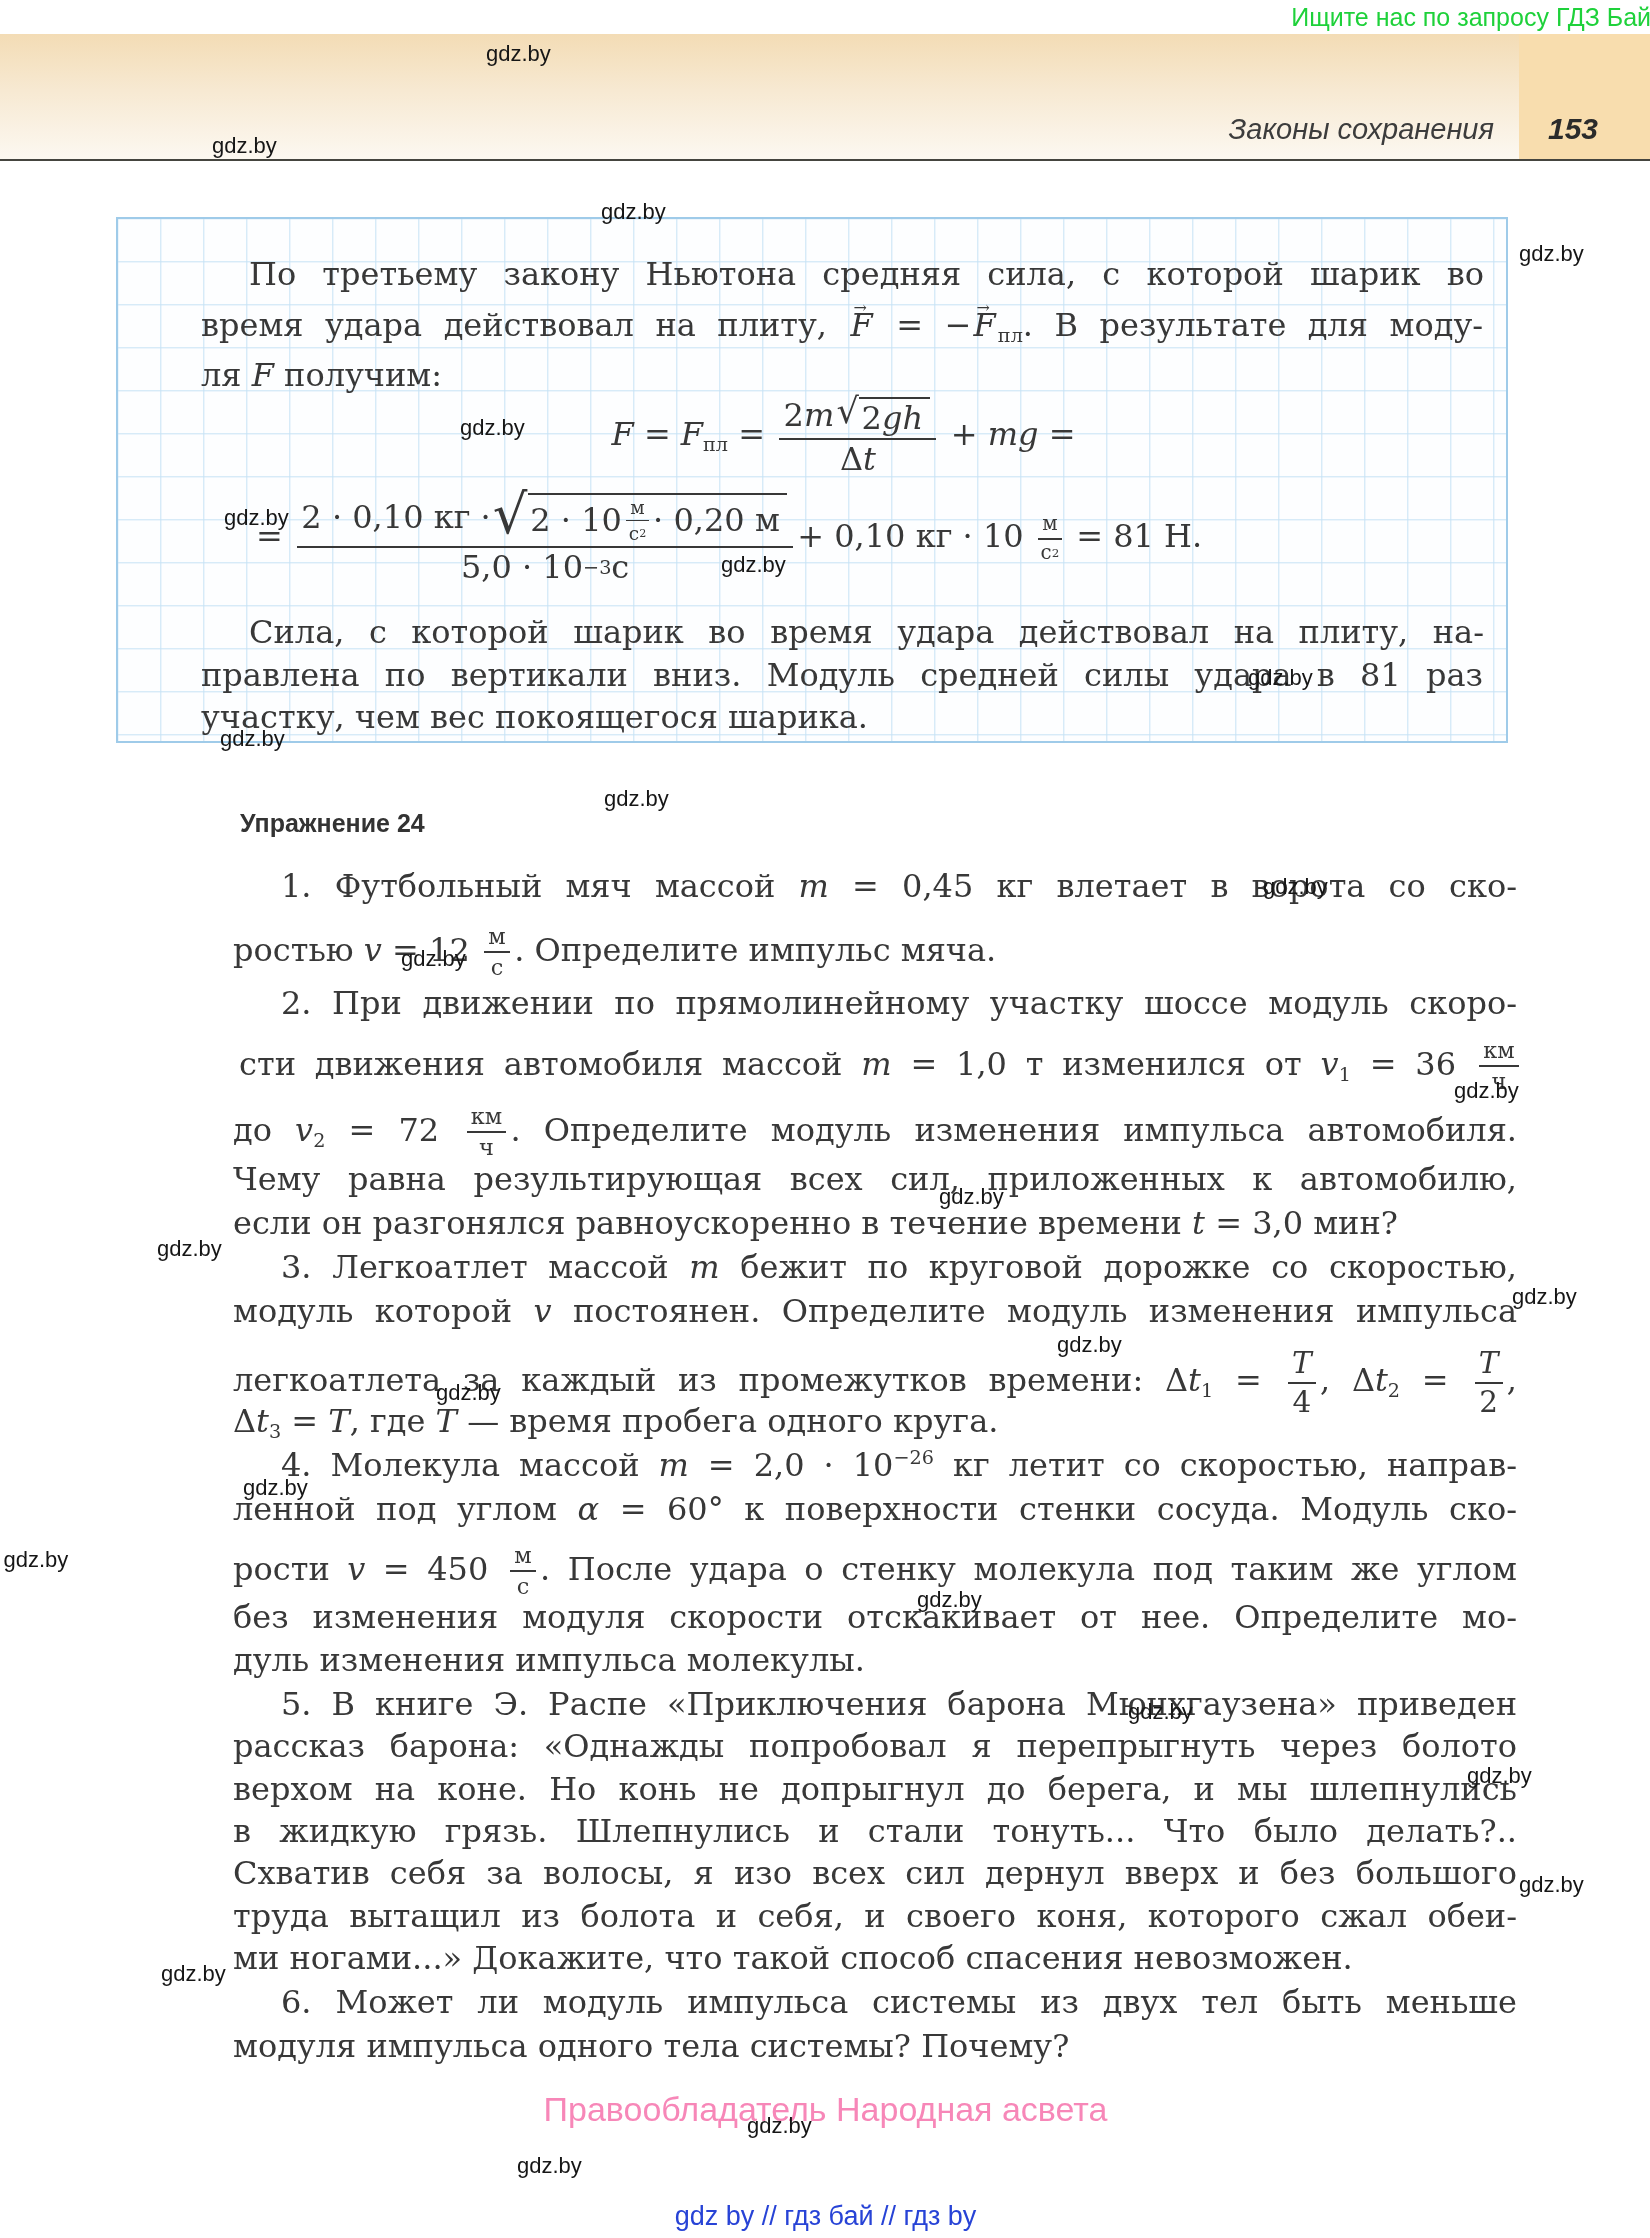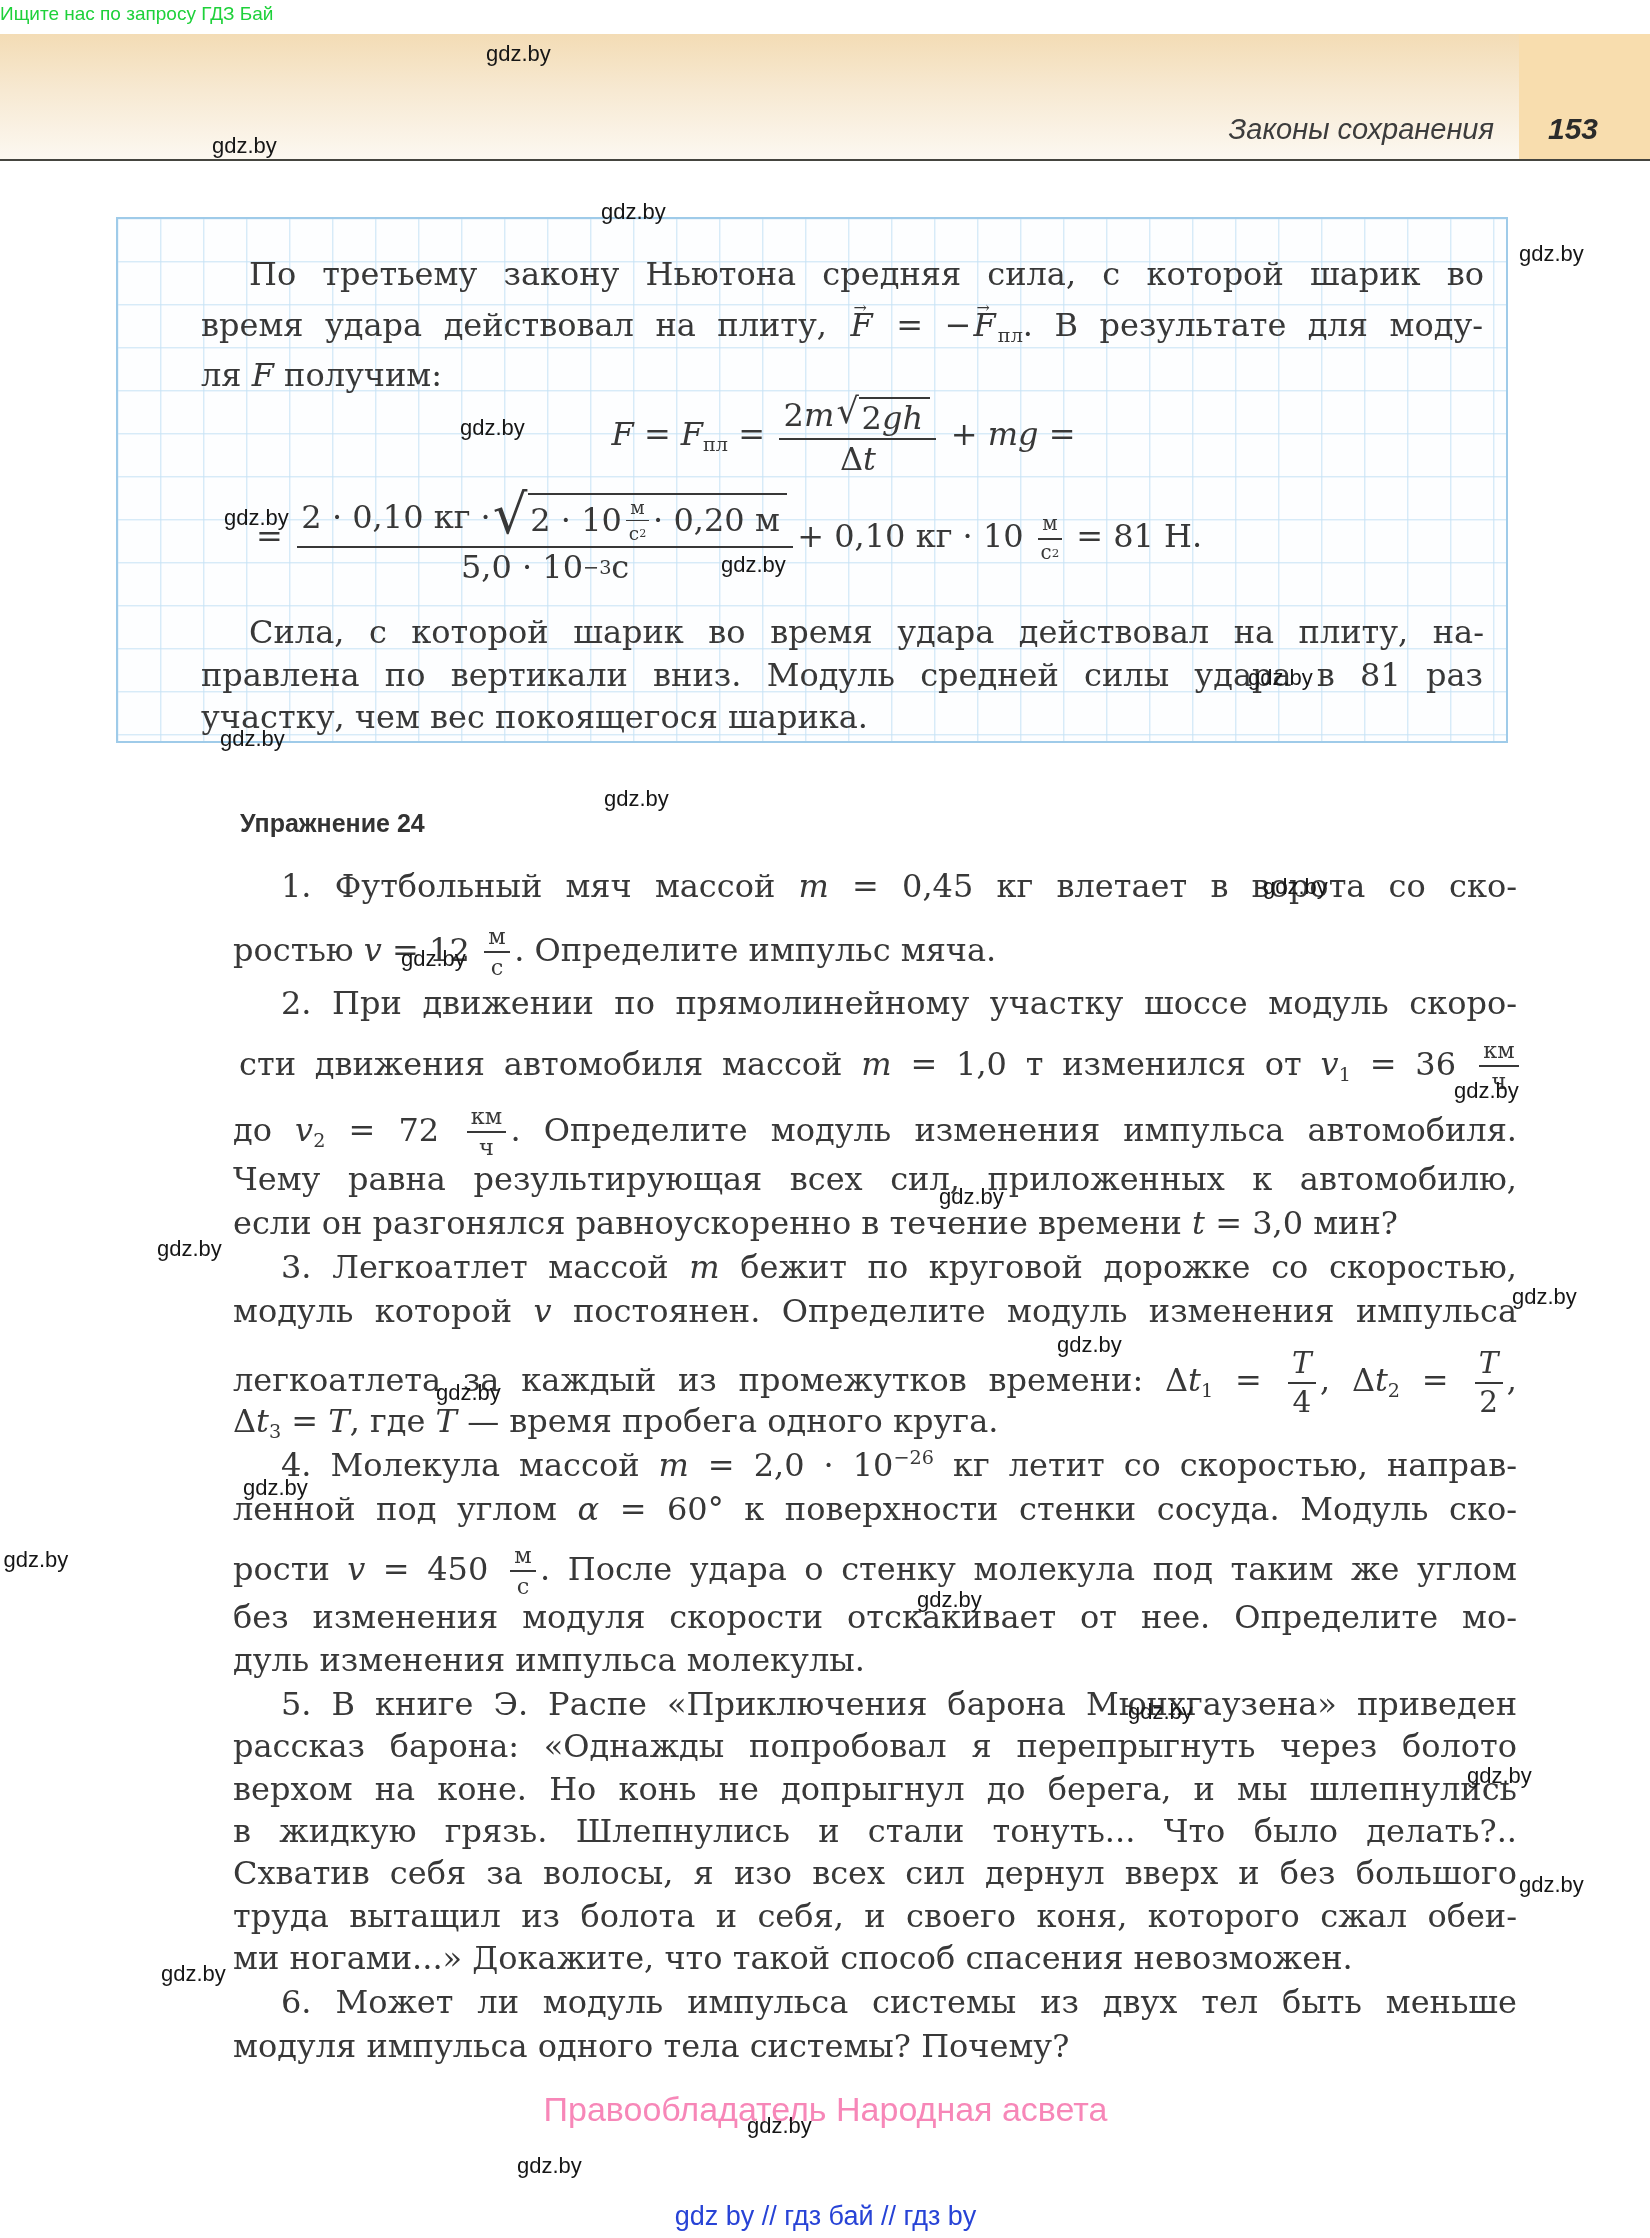--- a/index.html
+++ b/index.html
@@ -1,21 +1,21 @@
 <!DOCTYPE html>
 <html style="font-size:11.3px"><head>
 <meta charset="utf-8">
 <style>
   html,body{margin:0;padding:0;background:#ffffff;}
   body{width:1651px;height:2239px;position:relative;font-family:"DejaVu Serif",serif;color:#383838;}
   .page{position:absolute;left:0;top:0;width:1651px;height:2239px;overflow:hidden;background:#fff;}
 
   
-  .promo{position:absolute;top:2.8px;left:0;width:1651px;text-align:left;
-         font-family:"Liberation Sans",sans-serif;font-size:19px;color:#1ed13a;}
+  .promo{position:absolute;top:2.8px;left:0;width:1651px;text-align:right;
+         font-family:"Liberation Sans",sans-serif;font-size:25px;color:#1ed13a;}
 
   
   .band{position:absolute;top:34px;left:0;width:1651px;height:125px;
         background:linear-gradient(180deg,#f3dcb5 0%,#f7e9d2 45%,#fcf8f1 100%);
         border-bottom:2.1px solid #45453f;}
   .pagebox{position:absolute;right:0;top:0;width:132px;height:100%;background:#f8ddae;}
   .section{position:absolute;right:157px;bottom:12.7px;font-family:"Liberation Sans",sans-serif;
            font-style:italic;font-size:29px;color:#3c3c3c;}
   .pagenum{position:absolute;right:0;bottom:12.7px;width:156px;text-align:center;
            font-family:"Liberation Sans",sans-serif;font-style:italic;font-weight:bold;

